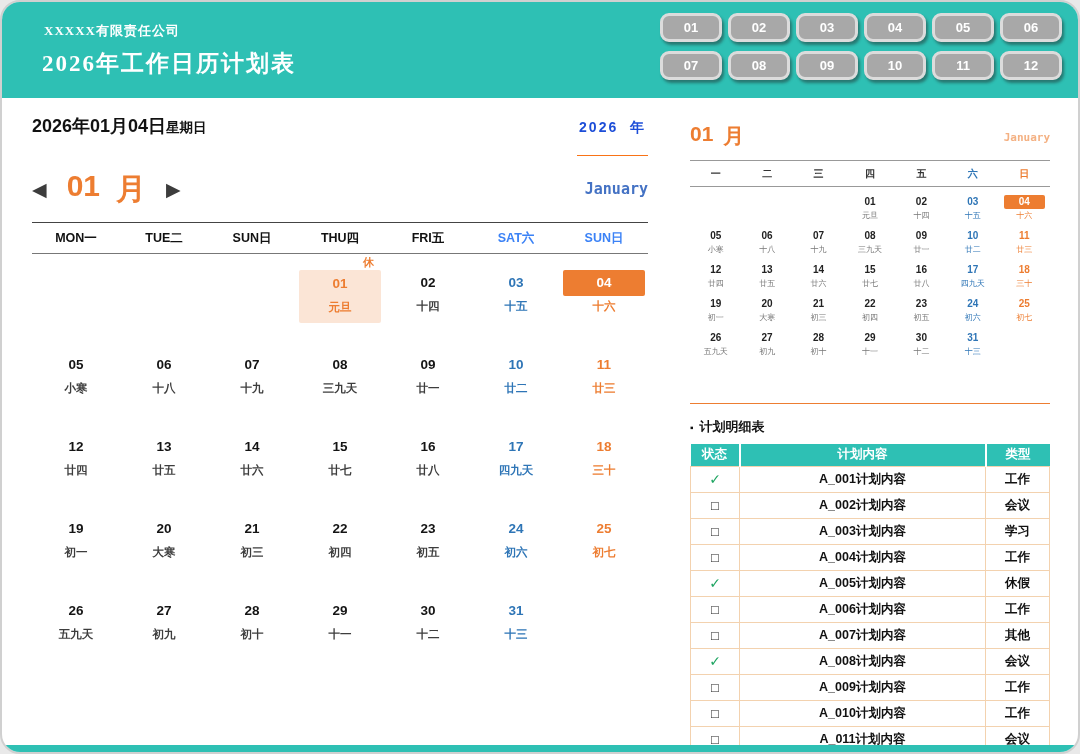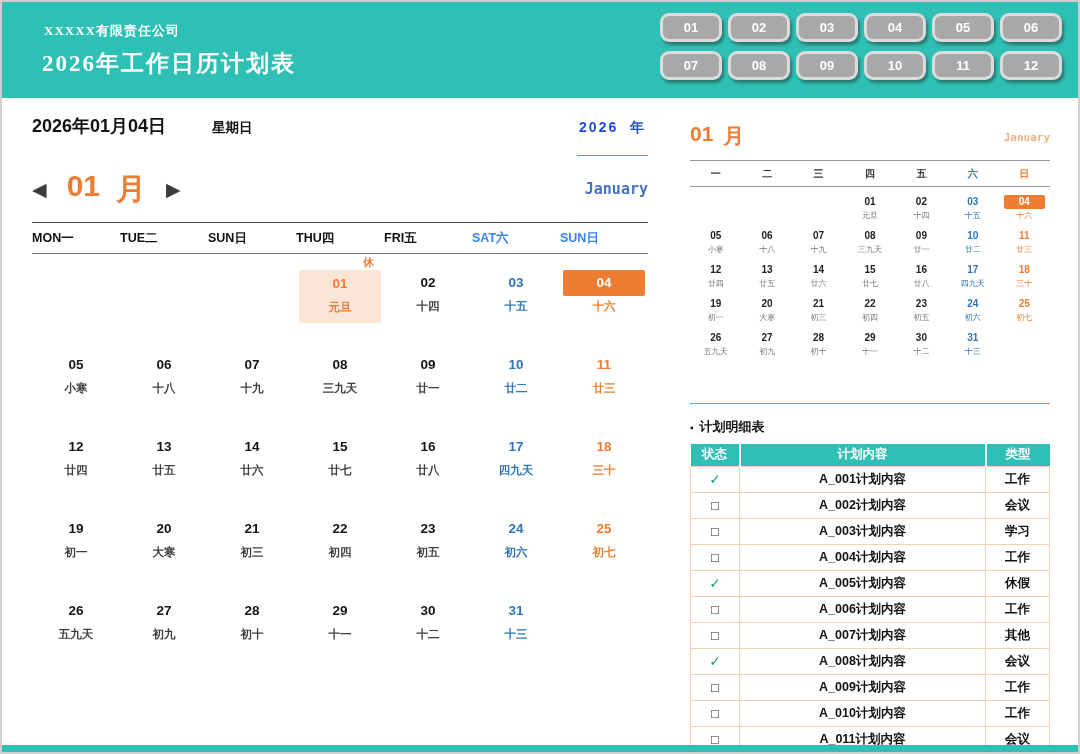--- a/index.html
+++ b/index.html
@@ -1,38 +1,38 @@
 <!DOCTYPE html>
 <html><head>
 <meta charset="utf-8">
 <style>
   *{margin:0;padding:0;box-sizing:border-box}
   html,body{width:1080px;height:754px;overflow:hidden}
   body{font-family:"Liberation Sans","DejaVu Sans",sans-serif;background:#e9e9e9}
-  .frame{position:relative;width:1080px;height:754px;background:#fff;border:2px solid #d0d0d0;border-radius:0;overflow:hidden}
+  .frame{position:relative;width:1080px;height:754px;background:#fff;border:2px solid #d0d0d0;border-radius:20px;overflow:hidden}
 
   
   .topbar{position:absolute;top:0;left:0;right:0;height:96px;background:#2EC0B4}
   .company{position:absolute;left:42px;top:20px;color:#fff;font-family:"Liberation Serif","DejaVu Serif",serif;font-weight:bold;font-size:13px;letter-spacing:1px}
   .title{position:absolute;left:40px;top:46px;color:#fff;font-family:"Liberation Serif","DejaVu Serif",serif;font-weight:bold;font-size:23px;letter-spacing:2px}
   .months{position:absolute;top:11px;right:16px;display:grid;grid-template-columns:repeat(6,62px);gap:9px 6px}
   .month-btn{height:29px;background:#A8A8A8;border:3px solid #DCDCDC;border-radius:9px;color:#fff;font-weight:bold;font-size:13px;font-family:"Liberation Sans",sans-serif;box-shadow:2px 3px 3px rgba(30,30,30,.45);cursor:pointer}
 
   
   .leftpanel{position:absolute;left:30px;top:112px;width:616px;background:#fff}
   .lp-row1{display:flex;align-items:baseline}
   .date-label{font-size:18px;font-weight:bold;color:#111}
-  .weekday-label{font-size:13.5px;font-weight:bold;color:#111;margin-left:46px}
+  .weekday-label{font-size:13.5px;font-weight:bold;color:#111;}
   .year-label{margin-left:auto;color:#1d4ed8;font-size:14px;font-weight:bold;letter-spacing:2px;border-bottom:1px solid #f97316;padding:0 2px 18px}
   .lp-nav{display:flex;align-items:center;margin-top:12px;height:42px}
   .nav-arrow{font-size:19px;color:#3c3c3c;cursor:pointer;line-height:1;user-select:none}
   .nav-month{color:#ED7D31;font-size:30px;font-weight:bold;margin:0 20px;display:flex;gap:16px}
   .month-en{margin-left:auto;color:#4472C4;font-family:"DejaVu Sans Mono","Liberation Mono",monospace;font-weight:bold;font-size:15px}
   .day-headers{display:grid;grid-template-columns:repeat(7,1fr);margin-top:12px;border-top:1.5px solid #444;border-bottom:1px solid #777;padding:7px 0 6px}
-  .dh{text-align:left;font-size:12.5px;font-weight:bold;color:#111}
+  .dh{text-align:center;font-size:12.5px;font-weight:bold;color:#111}
   .dh.red{color:#3b82f6}
   .calgrid{display:grid;grid-template-columns:repeat(7,1fr);grid-auto-rows:82px;padding-top:4px;border-bottom:1.5px solid #444}
   .cell{position:relative;text-align:center;padding-top:12px}
   .cell .num{font-size:13.5px;font-weight:bold;color:#141414;height:26px;line-height:26px}
   .cell .lunar{font-size:11.5px;font-weight:bold;color:#3d3d3d;margin-top:3px}
   .cell.sat .num,.cell.sat .lunar{color:#2E75B6}
   .cell.sun .num,.cell.sun .lunar{color:#ED7D31}
   .cell.holiday .cell-inner{background:#FBE5D6;margin:0 3px;padding:1px 0 8px;border-radius:2px}
   .cell.holiday .num,.cell.holiday .lunar{color:#ED7D31}
   .rest-tag{position:absolute;top:-3px;right:10px;color:#ED7D31;font-size:11px;font-weight:bold}

